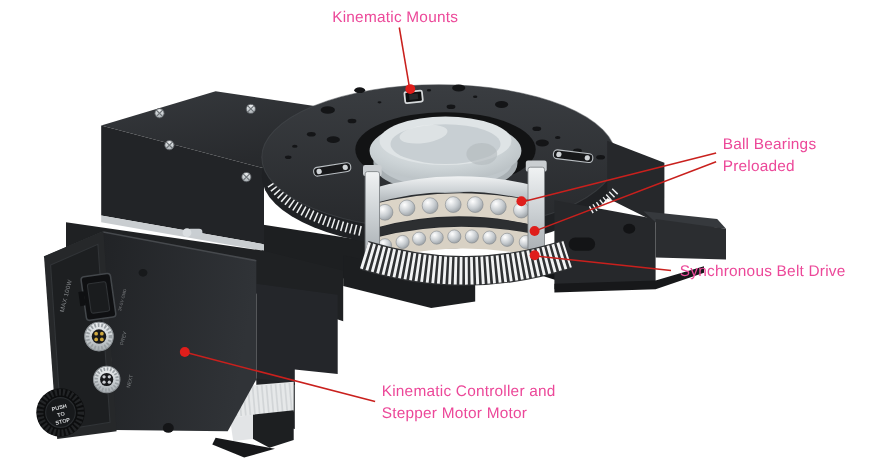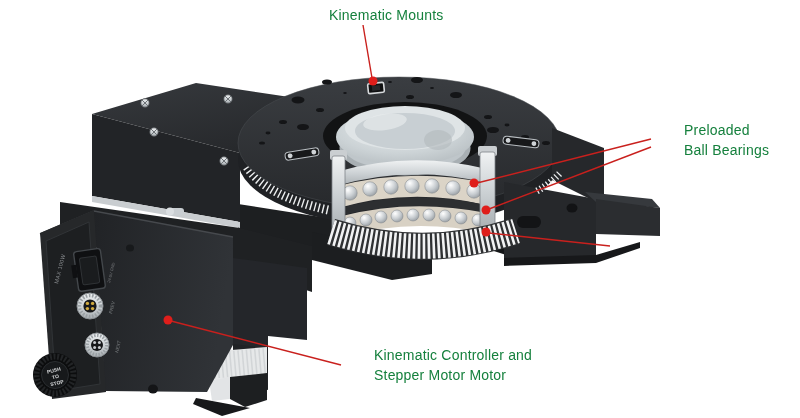--- a/index.html
+++ b/index.html
@@ -6,26 +6,25 @@
   #canvas{
     position:relative;
     width:800px;height:418px;
     background:#ffffff;
     font-family:"Liberation Sans", sans-serif;
     overflow:hidden;
   }
   #scene{position:absolute;left:0;top:0;}
   .callout{
     position:absolute;
-    color:#15803d;
+    color:#ec4899;
     font-size:14px;
     line-height:20px;
     white-space:nowrap;
     letter-spacing:0.2px;
-    margin-left:27px;
   }
   .callout .ln{display:block;}
 </style>
 </head>
 <body>
 
 <div id="canvas">
 
 <svg id="scene" width="800" height="418" viewBox="0 0 800 418">
   <defs>
@@ -269,23 +268,24 @@
     <circle cx="474" cy="183" r="4.5"></circle>
     <circle cx="486" cy="210" r="4.5"></circle>
     <circle cx="486" cy="232" r="4.5"></circle>
     <circle cx="168" cy="320" r="4.5"></circle>
   </g>
 </svg>
 
 <div class="callout" style="left:302px; top:5px;">Kinematic Mounts</div>
 
 <div class="callout" style="left:657px; top:120px;">
+  <span class="ln">Ball Bearings</span>
   <span class="ln">Preloaded</span>
-  <span class="ln">Ball Bearings</span>
 </div>
 
+<div class="callout" style="left:618px; top:236px;">Synchronous Belt Drive</div>
 
 <div class="callout" style="left:347px; top:345px;">
   <span class="ln">Kinematic Controller and</span>
   <span class="ln">Stepper Motor Motor</span>
 </div>
 
 </div>
 
 </body></html>

